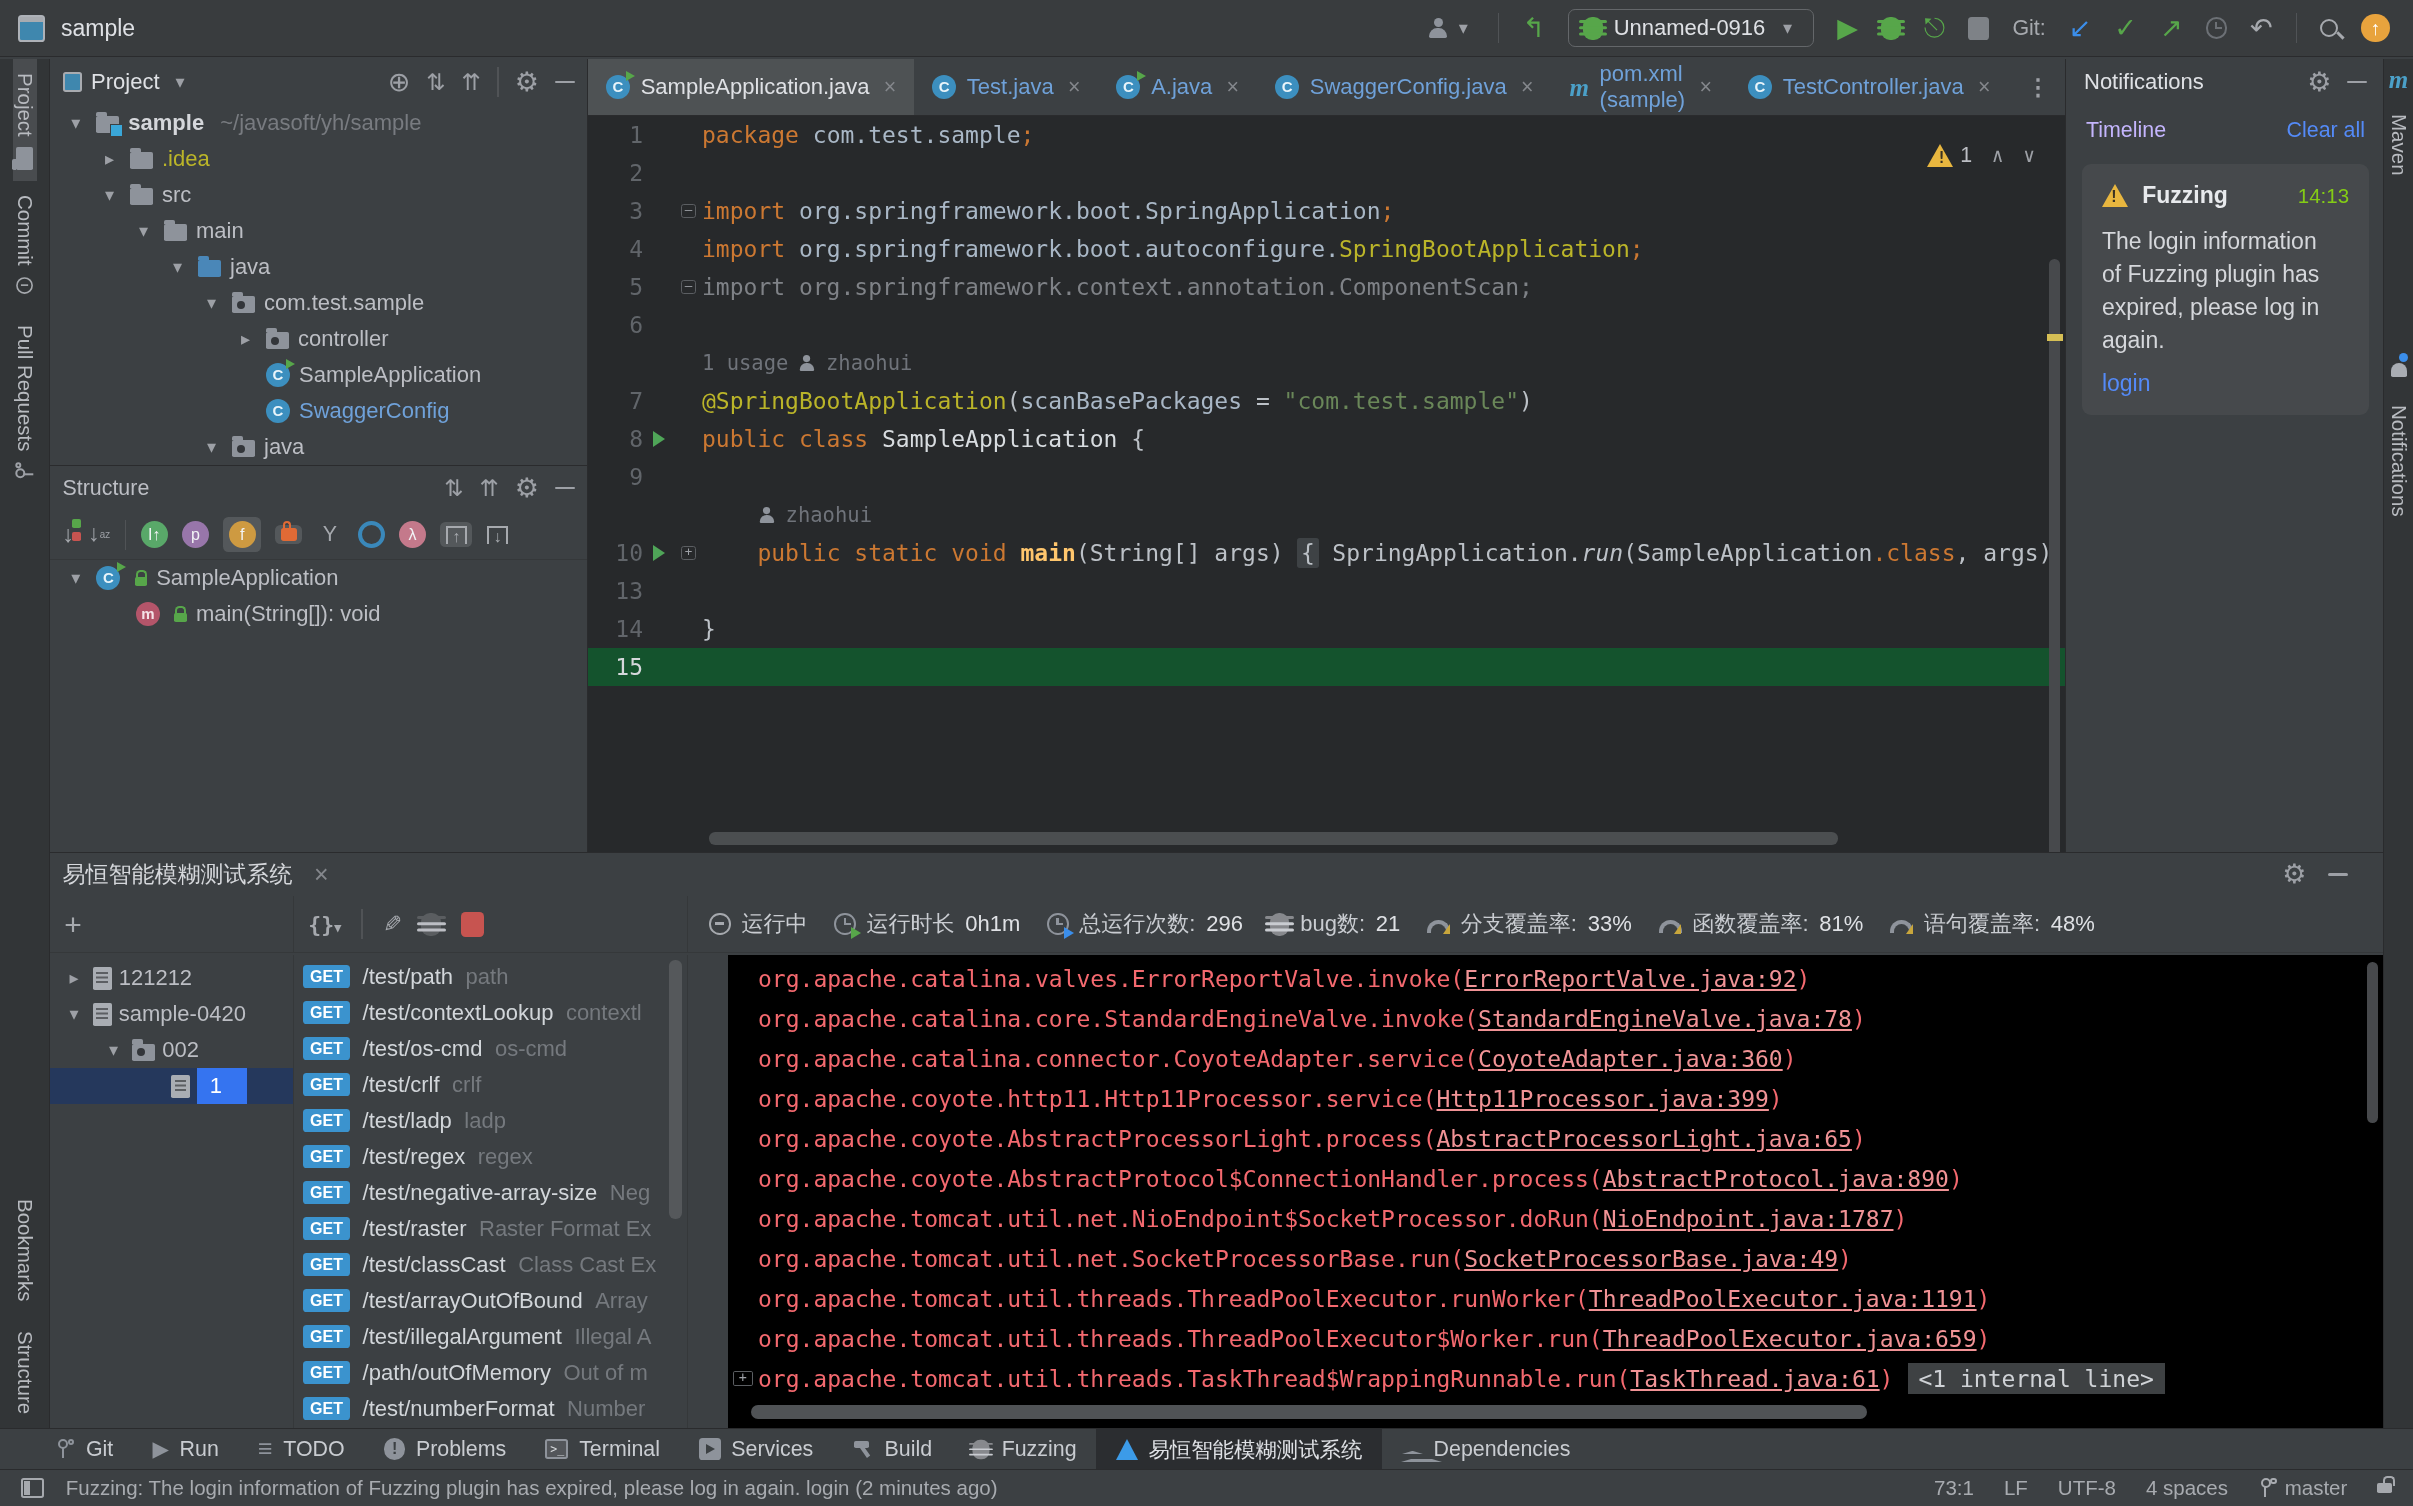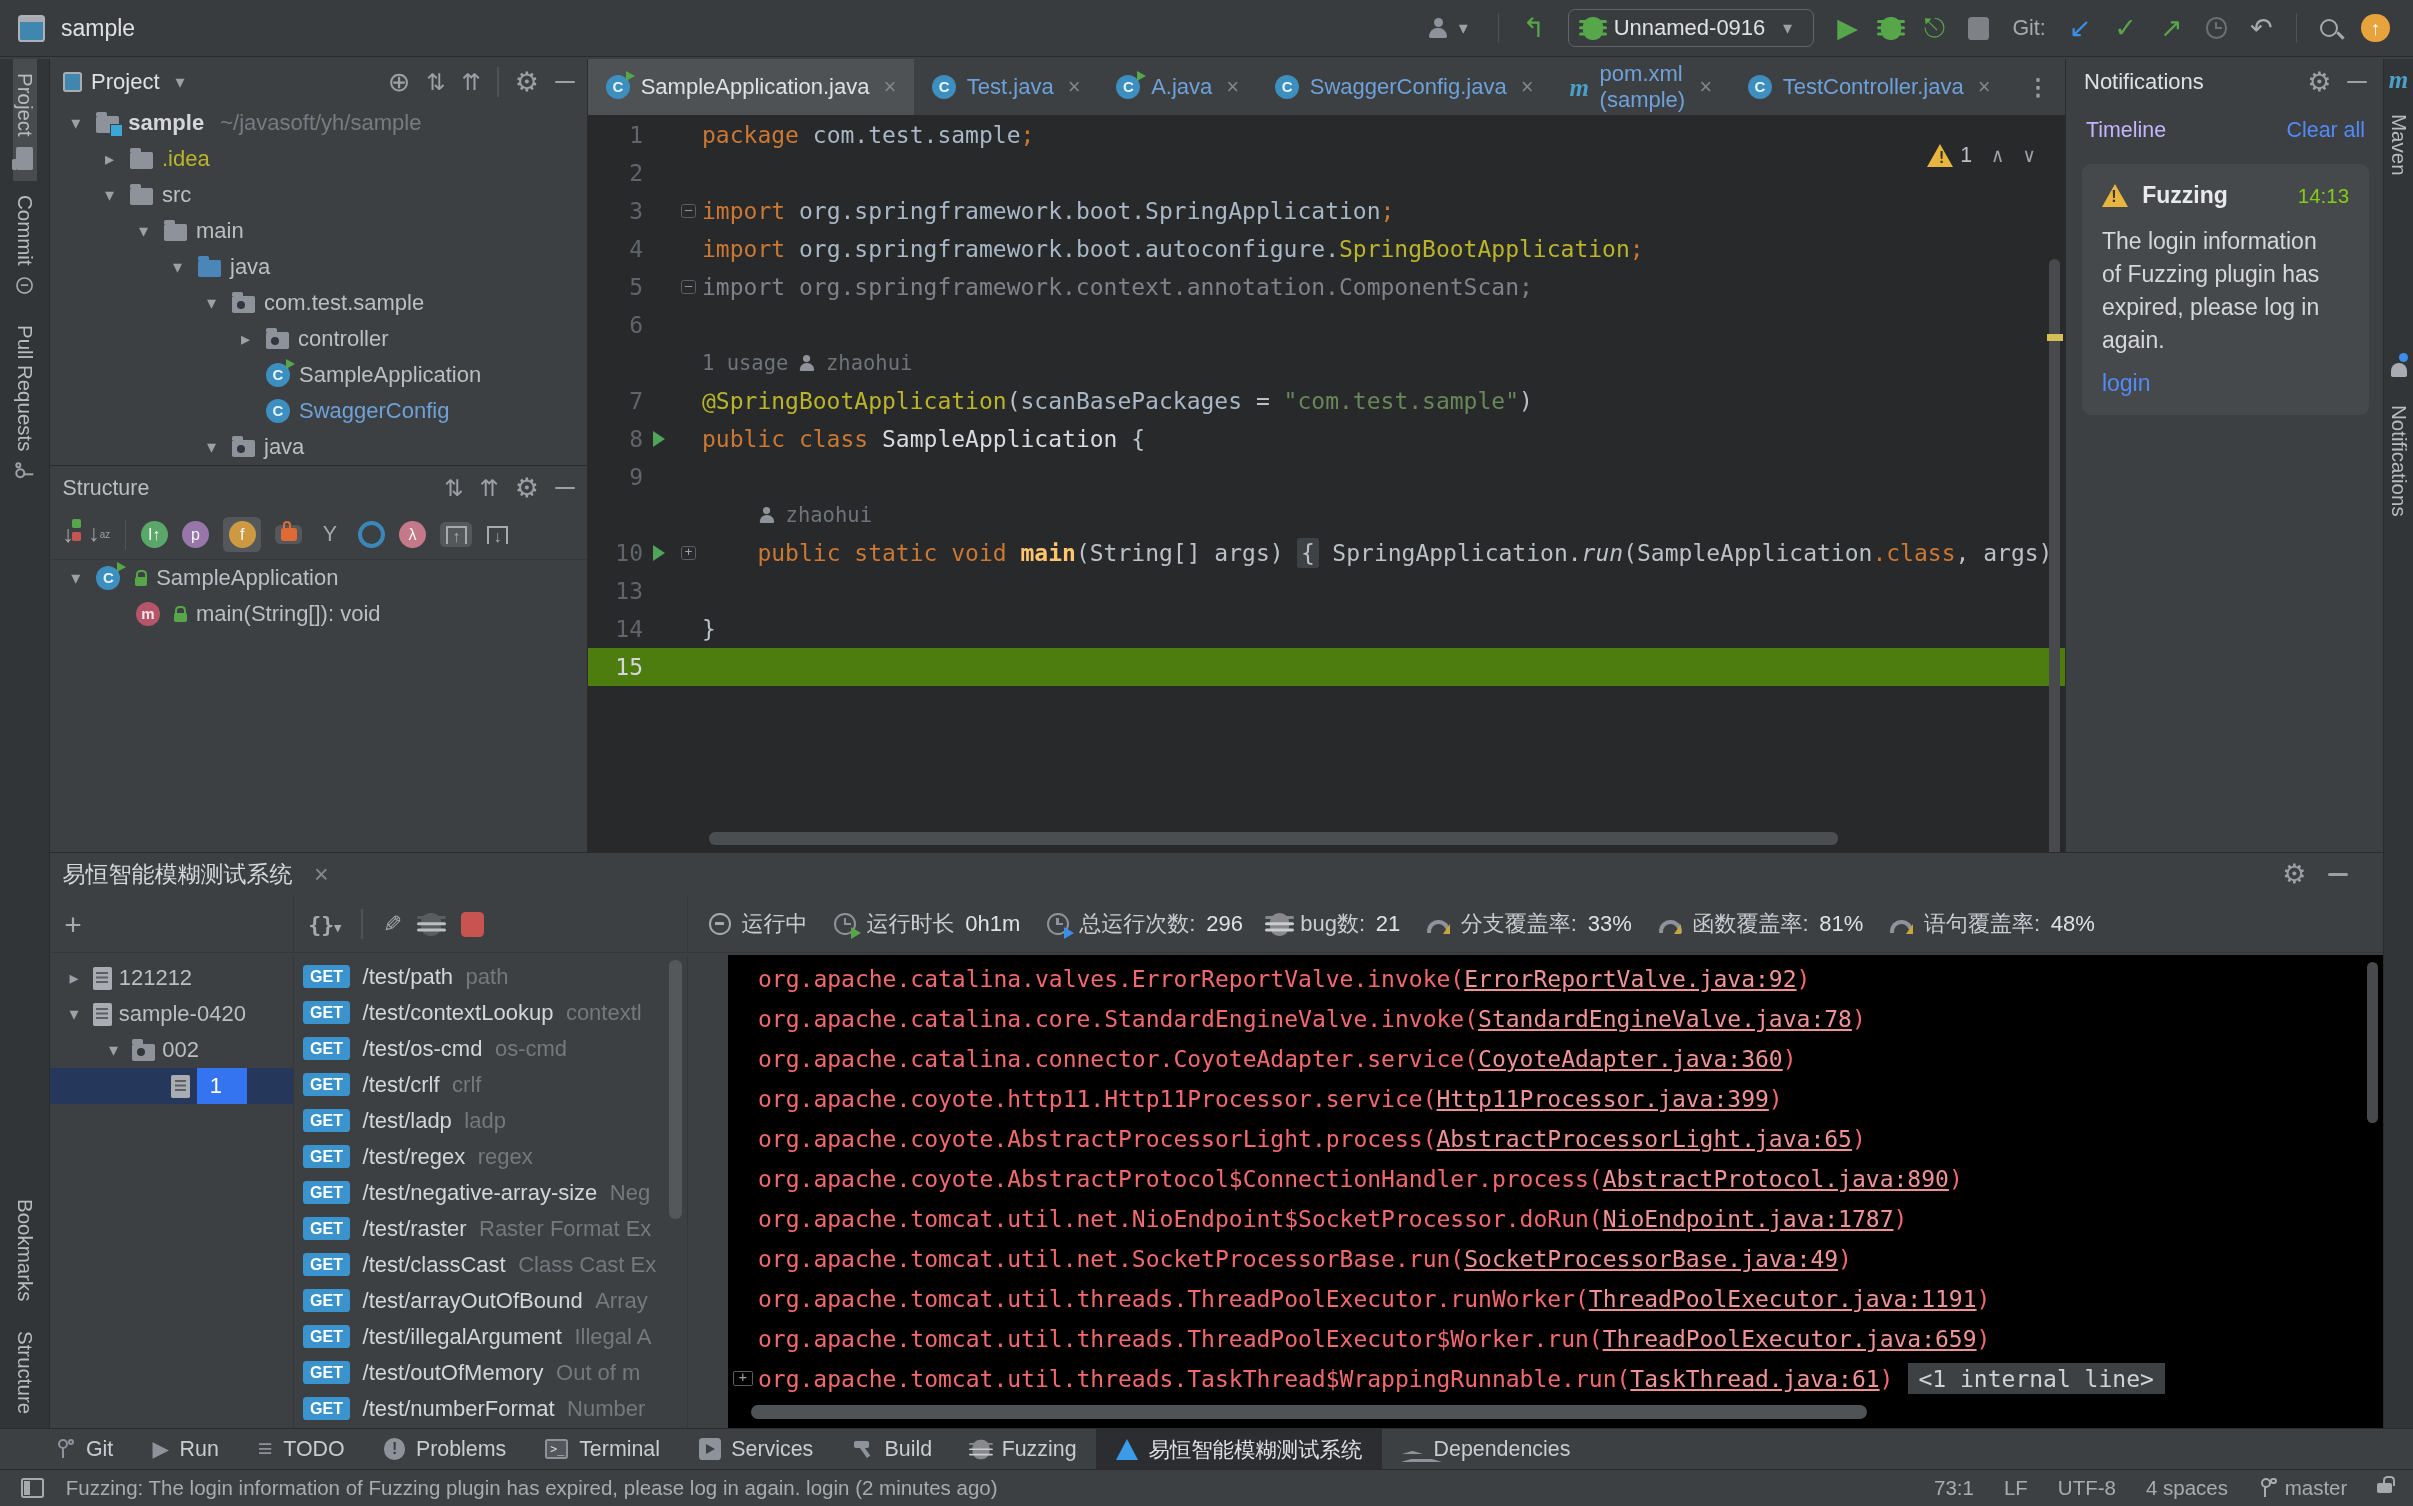--- a/index.html
+++ b/index.html
@@ -132,21 +132,21 @@
   
   #editor { position:absolute; left:588px; top:59px; width:1478px; height:793px; background:#27292B; border-right:1.8px solid #2A2B2D; }
   #tabbar { position:absolute; left:0; top:0; right:0; height:57px; background:#3C4043; display:flex; align-items:stretch; border-bottom:1.8px solid #2A2B2D; }
   .tab { display:flex; align-items:center; gap:10.7px; padding:0 18px; font-size:22px; color:#6FA1D9; }
   .tab.active { background:#4E5254; color:#DFE1E5; }
   .tab .x { color:#84878C; font-size:21.4px; margin-left:3.6px; }
   #tab-overflow { margin-left:auto; align-self:center; padding:0 18px; }
 
   #code-area { position:absolute; left:0; top:57px; right:0; bottom:0; overflow:hidden; font-size:23px; }
   .cl { height:38px; display:flex; align-items:center; white-space:pre; position:relative; }
-  .cl.current { background:#4d7c0f; }
+  .cl.current { background:#14532d; }
   .cl .gnum { width:55px; text-align:right; color:#61656A; font-family:"DejaVu Sans Mono",monospace; flex:none; }
   .cl.current .gnum { color:#D5D7DB; }
   .cl .gmark { width:32px; flex:none; display:flex; justify-content:center; }
   .cl .gfold { width:27px; flex:none; display:flex; justify-content:center; }
   .cl .code { font-family:"DejaVu Sans Mono",monospace; }
   .cl .run-sm { border-left:12.5px solid #4FA558; border-top:8px solid transparent; border-bottom:8px solid transparent; width:0; height:0; }
   .fold-line { width:14.3px; height:14.3px; border:1.8px solid #5b5e62; border-radius:2.7px; color:#9DA0A6; font-size:12.5px; line-height:10.7px; text-align:center; }
   .seg-kw { color:#CC7832; } .seg-id { color:#A9B7C6; } .seg-ann { color:#BBB529; }
   .seg-str { color:#6A8759; } .seg-gray { color:#7F8287; } .seg-semi { color:#CC7832; }
   .seg-wh { color:#BCC1C7; } .seg-cls { color:#D8DCE0; }
@@ -630,21 +630,21 @@
             <span class="ep-path">/test/arrayOutOfBound</span>
             <span class="ep-desc">Array</span>
           </div>
           <div class="ep-row">
             <span class="ep-badge">GET</span>
             <span class="ep-path">/test/illegalArgument</span>
             <span class="ep-desc">Illegal A</span>
           </div>
           <div class="ep-row">
             <span class="ep-badge">GET</span>
-            <span class="ep-path">/test/outOfMemory</span>
+            <span class="ep-path">/path/outOfMemory</span>
             <span class="ep-desc">Out of m</span>
           </div>
           <div class="ep-row">
             <span class="ep-badge">GET</span>
             <span class="ep-path">/test/numberFormat</span>
             <span class="ep-desc">Number</span>
           </div>
           <div class="ep-row"></div>
           <div id="ep-scroll"></div>
         </div>

